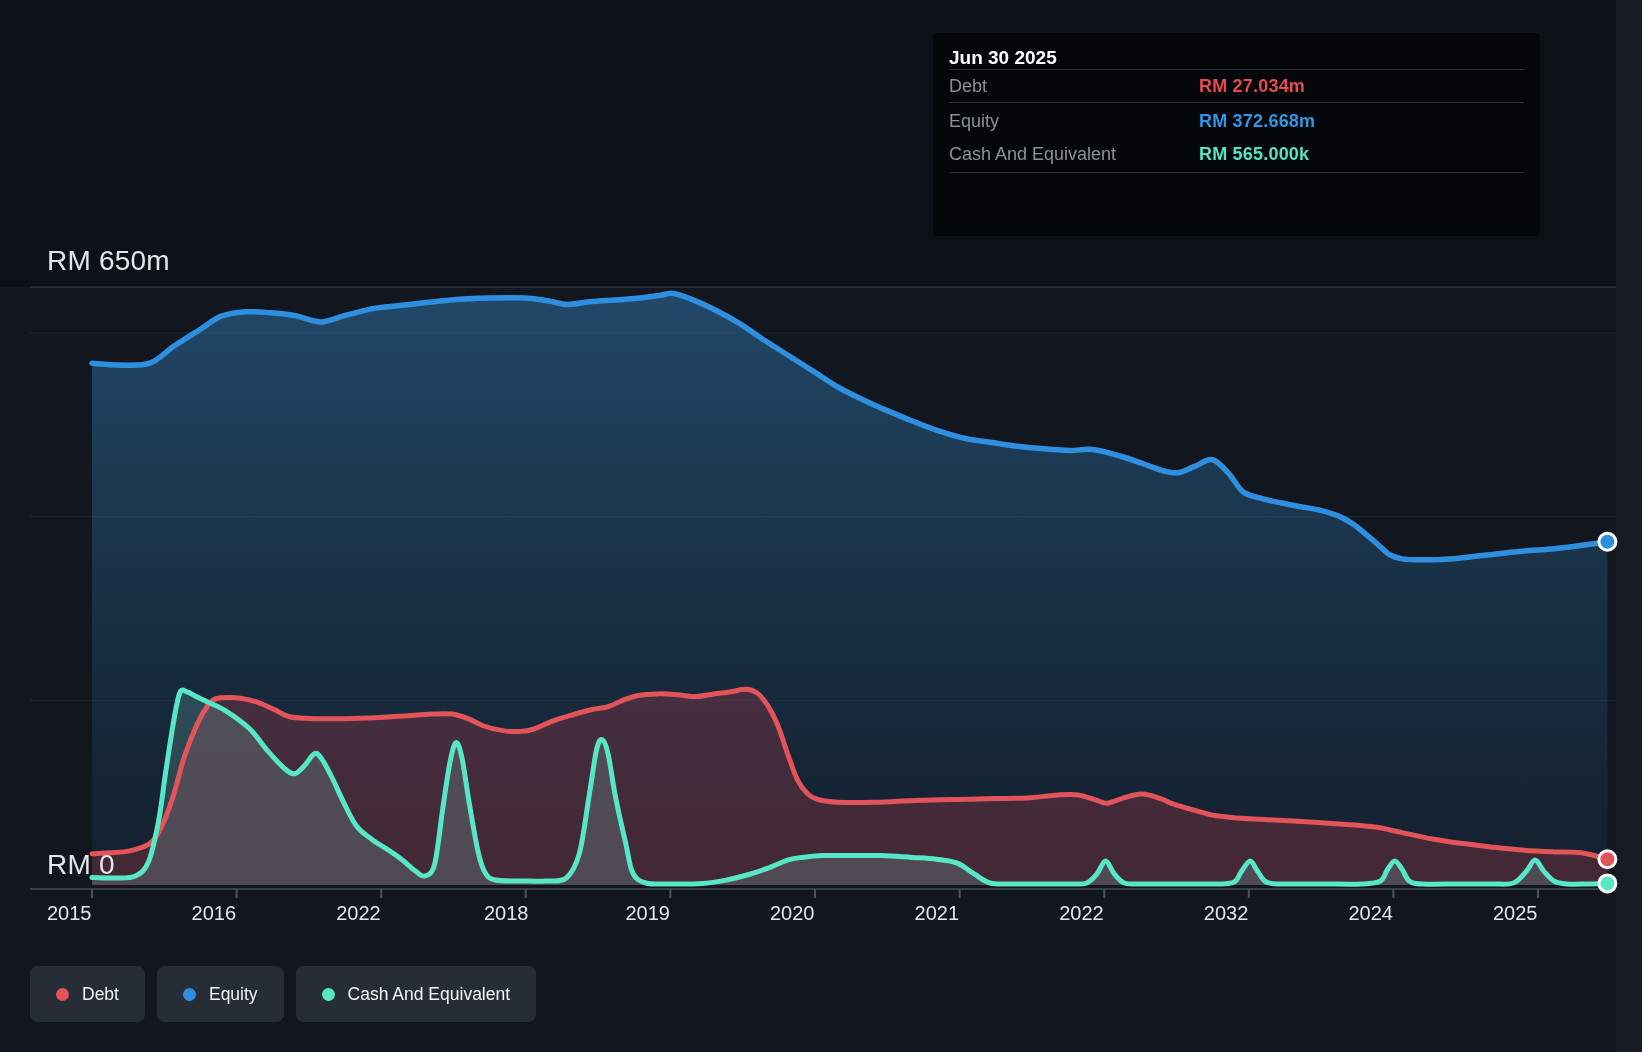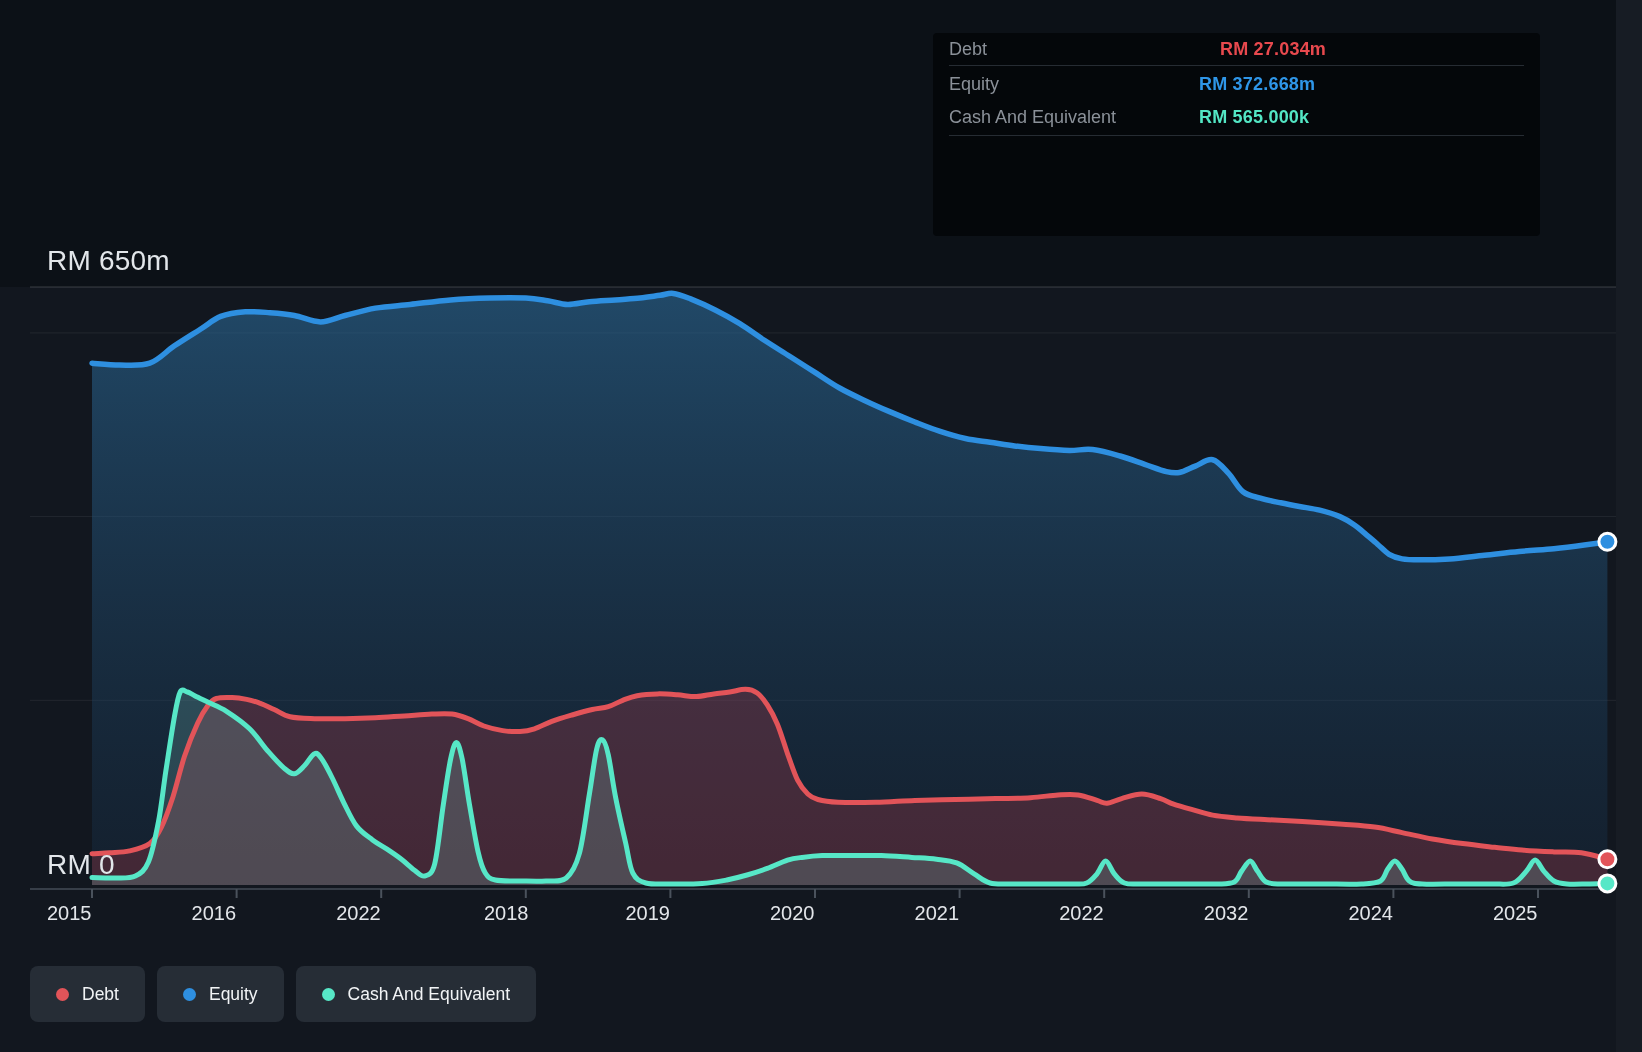--- a/index.html
+++ b/index.html
@@ -115,24 +115,25 @@
       <span class="x-label" style="left: 670.4px;">2019</span>
       <span class="x-label" style="left: 815px;">2020</span>
       <span class="x-label" style="left: 959.6px;">2021</span>
       <span class="x-label" style="left: 1104.2px;">2022</span>
       <span class="x-label" style="left: 1248.8px;">2032</span>
       <span class="x-label" style="left: 1393.4px;">2024</span>
       <span class="x-label" style="left: 1538px;">2025</span>
     </div>
 
   <div class="tooltip">
+    <div class="tt-title">Jun 30 2025</div>
 
     <div class="tt-row row-debt">
       <span class="tt-label">Debt</span>
-      <span class="tt-value" style="color: rgb(232, 73, 78); margin-left: 21px;">RM 27.034m</span>
+      <span class="tt-value" style="color: rgb(232, 73, 78);">RM 27.034m</span>
     </div>
 
     <div class="tt-row row-equity">
       <span class="tt-label">Equity</span>
       <span class="tt-value" style="color: rgb(47, 150, 232);">RM 372.668m</span>
     </div>
 
 
     <div class="tt-row row-cash">
       <span class="tt-label">Cash And Equivalent</span>

